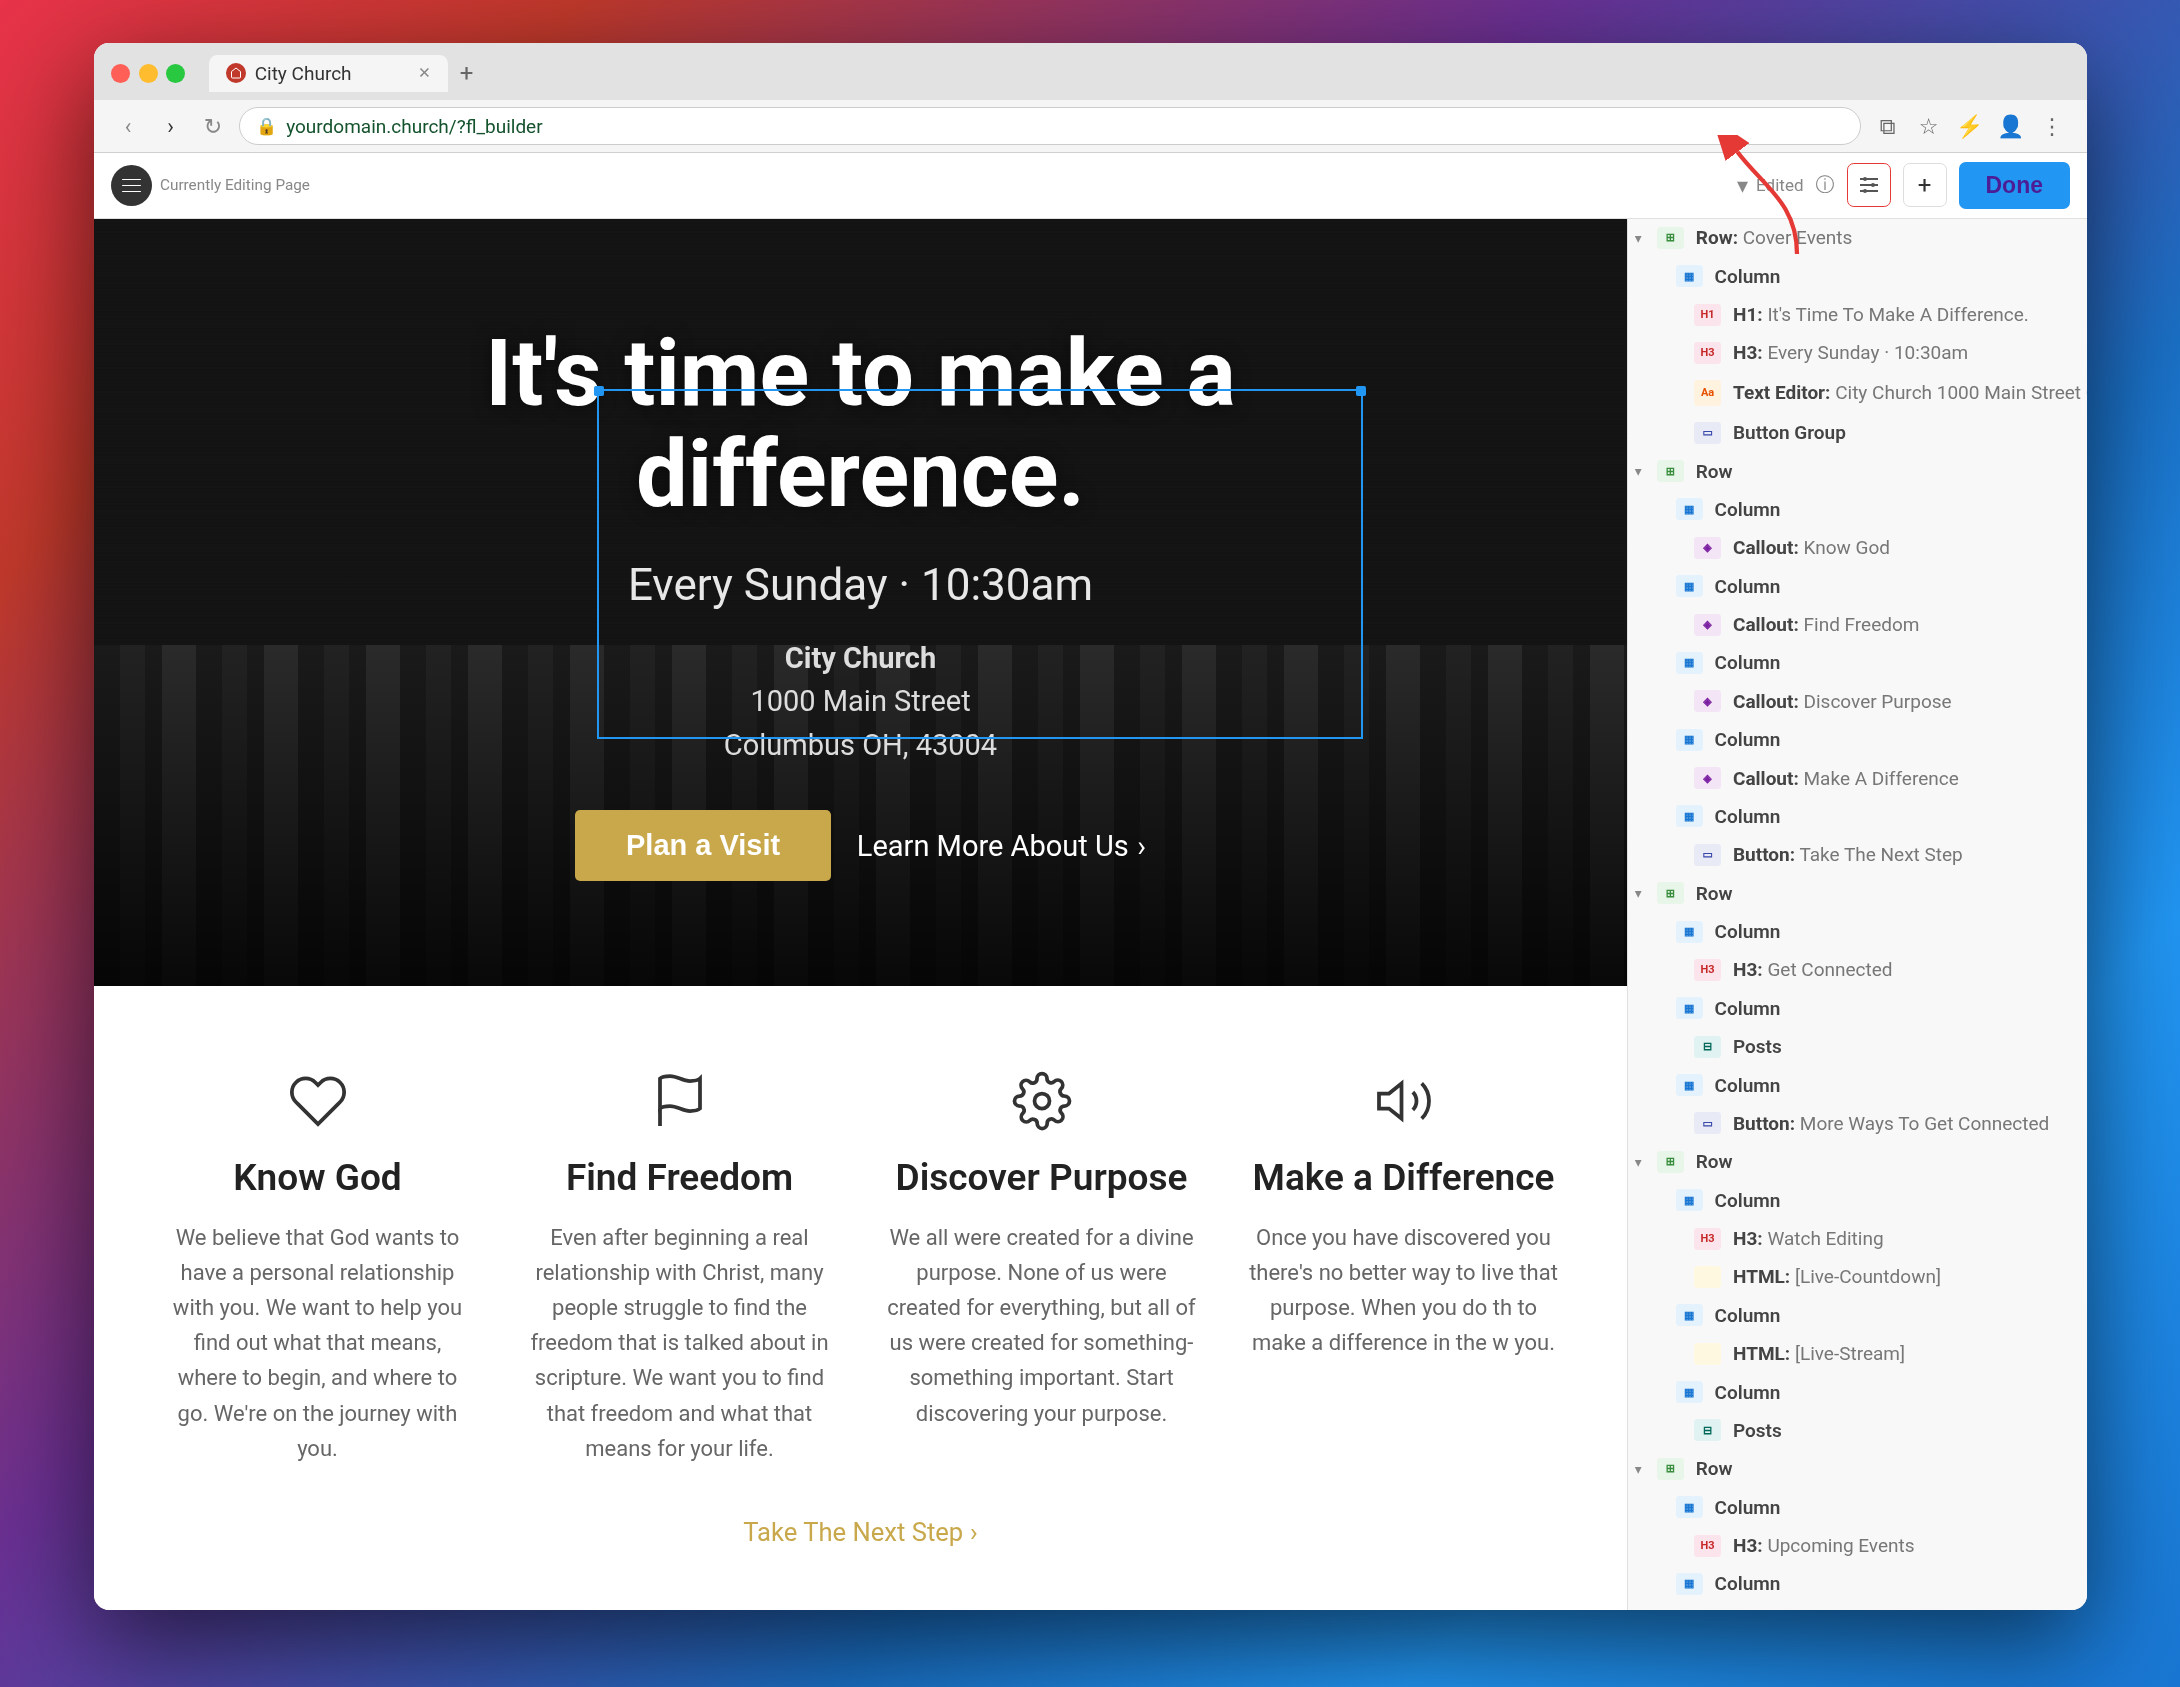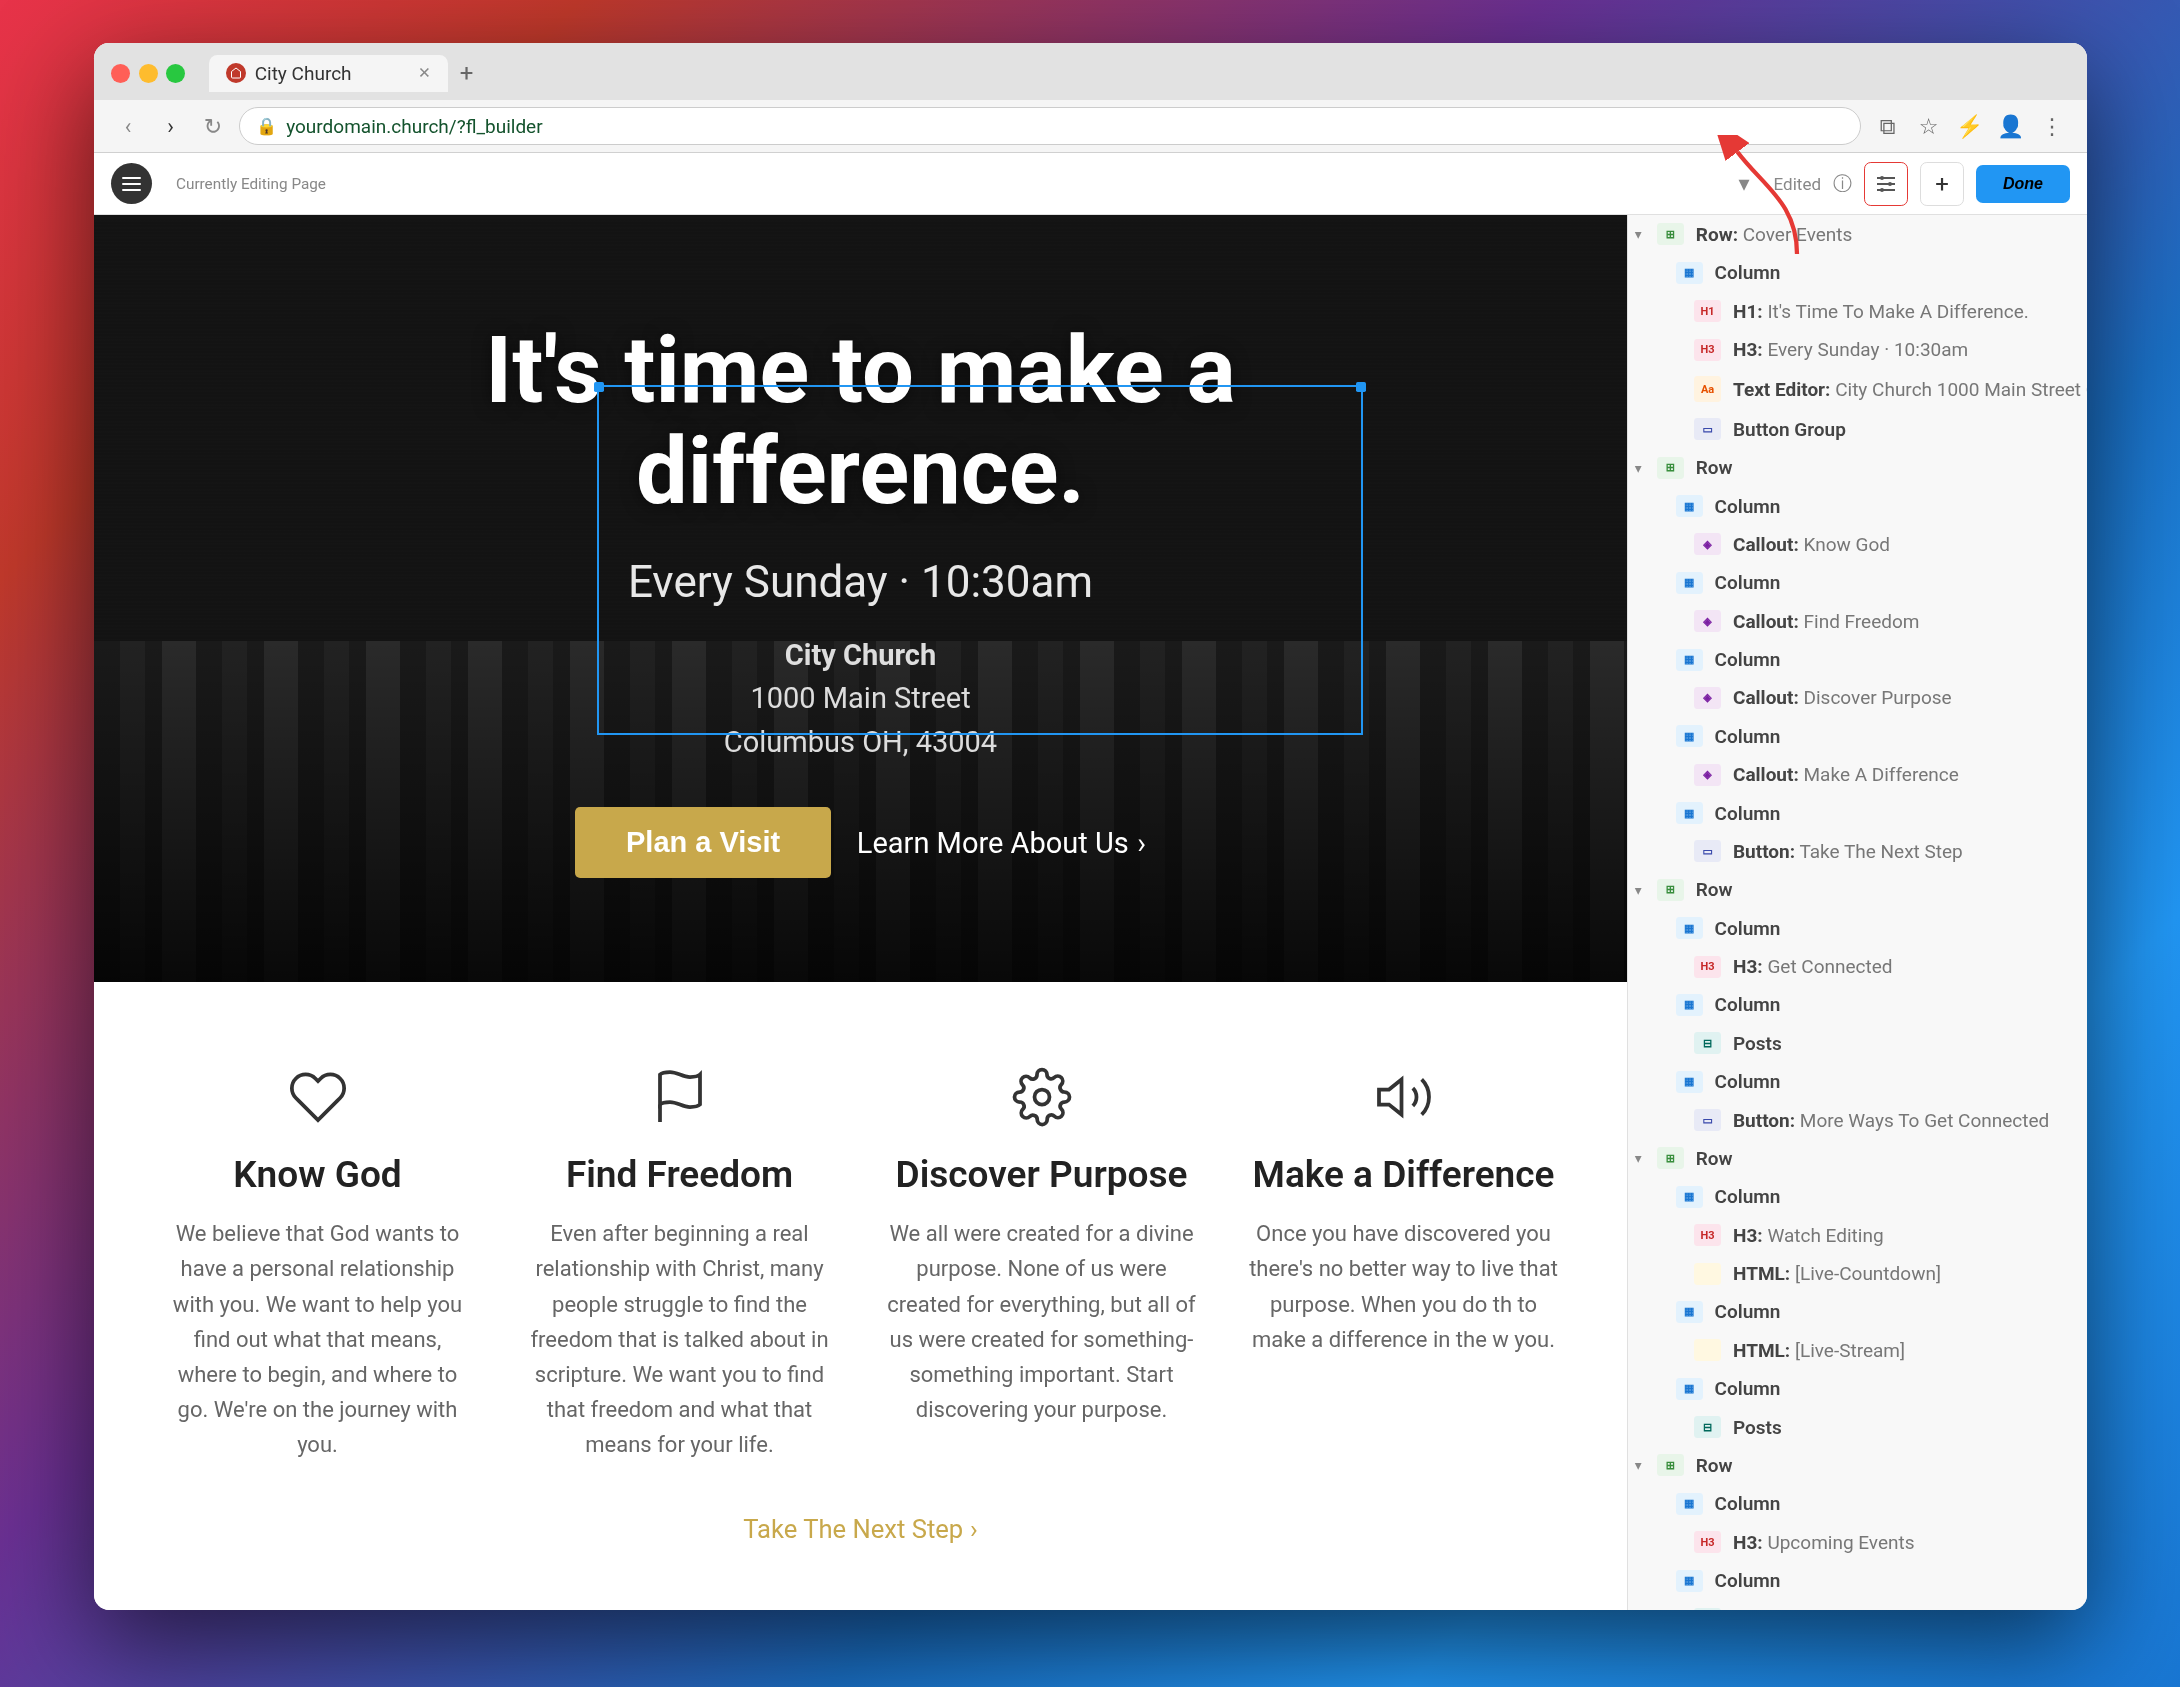--- a/index.html
+++ b/index.html
@@ -176,21 +176,21 @@
       border-radius: 50%;
     }
 
     
     .editor-bar {
       display: flex;
       align-items: center;
       padding: 8.5px 17px;
       background: #fff;
       border-bottom: 0.9px solid #e0e0e0;
-      gap: 24px;
+      gap: 8px;
     }
 
     .editor-bar .menu-icon {
       width: 41px;
       height: 41px;
       background: #333;
       border-radius: 50%;
       display: flex;
       flex-direction: column;
       align-items: center;
@@ -273,28 +273,27 @@
       display: flex;
       align-items: center;
       justify-content: center;
       cursor: pointer;
       font-size: 24px;
       color: #333;
     }
 
     .done-btn {
       background: #2196f3;
-      color: #000000;
+      color: #4c1d95;
       padding: 10.2px 27px;
       border-radius: 6.8px;
-      font-size: 16px;
+      font-size: 23px;
       font-weight: 600;
       cursor: pointer;
       border: none;
-      font-style: italic;
     }
 
     
     .main-content {
       display: flex;
       flex: 1;
       overflow: hidden;
     }
 
     

